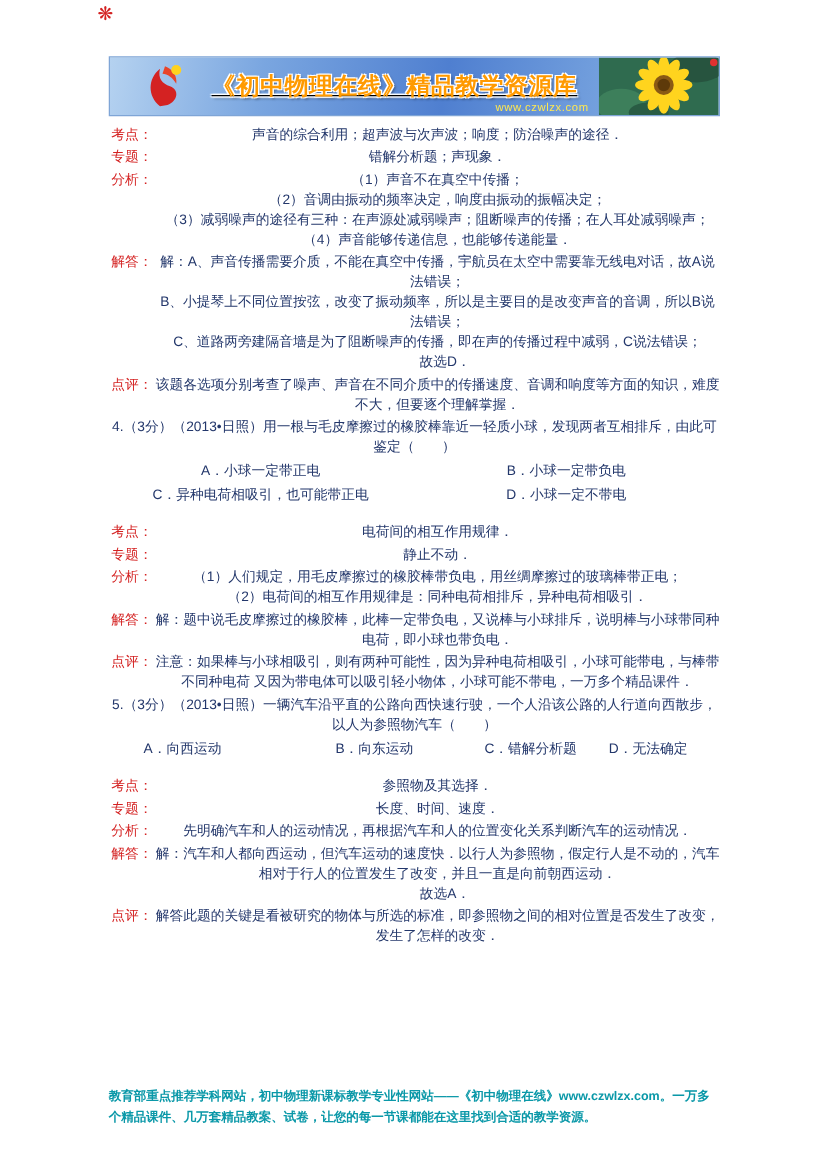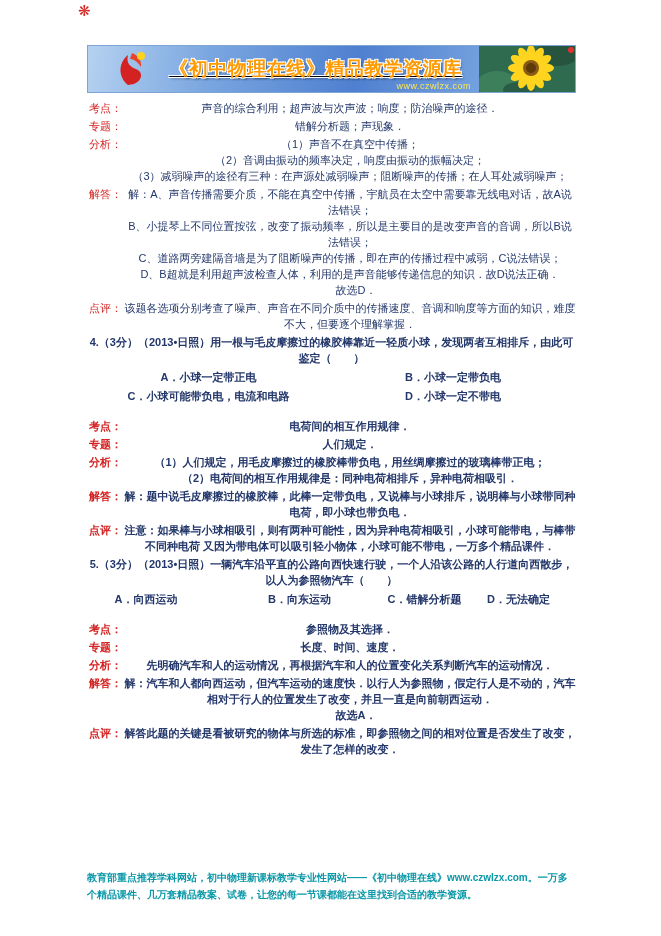--- a/index.html
+++ b/index.html
@@ -22,21 +22,21 @@
     text-shadow:-1px -1px 0 #fff,1px -1px 0 #fff,-1px 1px 0 #fff,1px 1px 0 #fff,2px 2px 2px rgba(0,0,0,.35);
   }
   .banner-photo{width:96px;height:46px;flex:0 0 96px;overflow:hidden;}
   .banner-url{position:absolute;right:104px;bottom:1px;font-size:9px;color:#ffe850;letter-spacing:.5px;}
   
   .content{margin-top:7px;font-size:11px;line-height:16px;color:#23376b;text-align:center;}
   .row{display:flex;margin-bottom:2px;}
   .lbl{flex:0 0 37px;color:#d42222;white-space:nowrap;}
   .val{flex:1;}
   .concl{padding-left:12px;}
-  .question{font-weight:bold;}
+  .question{}
   .stem{margin-bottom:3px;}
   .opts-2col{display:grid;grid-template-columns:243px 1fr;row-gap:3px;margin:1px 0 14px;}
   .opts-4col{display:flex;margin:1px 0 14px;}
   .opts-4col span:nth-child(1){width:118px;}
   .opts-4col span:nth-child(2){width:125px;padding-left:32px;}
   .opts-4col span:nth-child(3){width:125px;}
   
   .footer{
     position:absolute;left:87px;top:869px;width:489px;
     color:#0a98a8;font-weight:bold;font-size:10px;line-height:17px;
@@ -96,53 +96,53 @@
       <div class="row">
         <span class="lbl">专题：</span>
         <span class="val">错解分析题；声现象．</span>
       </div>
       <div class="row">
         <span class="lbl">分析：</span>
         <div class="val">
           <div>（1）声音不在真空中传播；</div>
           <div>（2）音调由振动的频率决定，响度由振动的振幅决定；</div>
           <div>（3）减弱噪声的途径有三种：在声源处减弱噪声；阻断噪声的传播；在人耳处减弱噪声；</div>
+          <div>（4）声音能够传递信息，也能够传递能量．</div>
         </div>
       </div>
       <div class="row">
         <span class="lbl">解答：</span>
         <div class="val">
           <div>解：A、声音传播需要介质，不能在真空中传播，宇航员在太空中需要靠无线电对话，故A说法错误；</div>
           <div>B、小提琴上不同位置按弦，改变了振动频率，所以是主要目的是改变声音的音调，所以B说法错误；</div>
           <div>C、道路两旁建隔音墙是为了阻断噪声的传播，即在声的传播过程中减弱，C说法错误；</div>
-          <div>D、B超就是利用超声波检查人体，利用的是声音能够传递信息的知识．故D说法正确．</div>
           <div class="concl">故选D．</div>
         </div>
       </div>
       <div class="row">
         <span class="lbl">点评：</span>
         <span class="val">该题各选项分别考查了噪声、声音在不同介质中的传播速度、音调和响度等方面的知识，难度不大，但要逐个理解掌握．</span>
       </div>
     </div>
 
     <div class="question">
       <div class="stem">4.（3分）（2013•日照）用一根与毛皮摩擦过的橡胶棒靠近一轻质小球，发现两者互相排斥，由此可鉴定（　　）</div>
       <div class="opts-2col">
         <span>A．小球一定带正电</span>
         <span>B．小球一定带负电</span>
-        <span>C．小球可能带负电，电流和电路</span>
+        <span>C．异种电荷相吸引，也可能带正电</span>
         <span>D．小球一定不带电</span>
       </div>
       <div class="row">
         <span class="lbl">考点：</span>
         <span class="val">电荷间的相互作用规律．</span>
       </div>
       <div class="row">
         <span class="lbl">专题：</span>
-        <span class="val">人们规定．</span>
+        <span class="val">静止不动．</span>
       </div>
       <div class="row">
         <span class="lbl">分析：</span>
         <div class="val">
           <div>（1）人们规定，用毛皮摩擦过的橡胶棒带负电，用丝绸摩擦过的玻璃棒带正电；</div>
           <div>（2）电荷间的相互作用规律是：同种电荷相排斥，异种电荷相吸引．</div>
         </div>
       </div>
       <div class="row">
         <span class="lbl">解答：</span>

